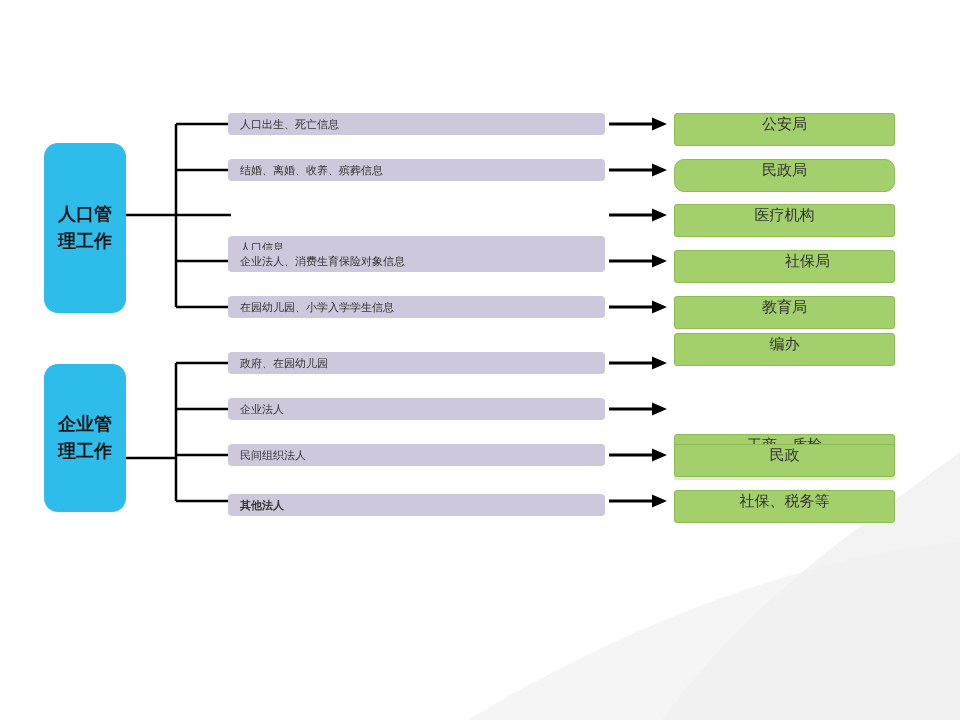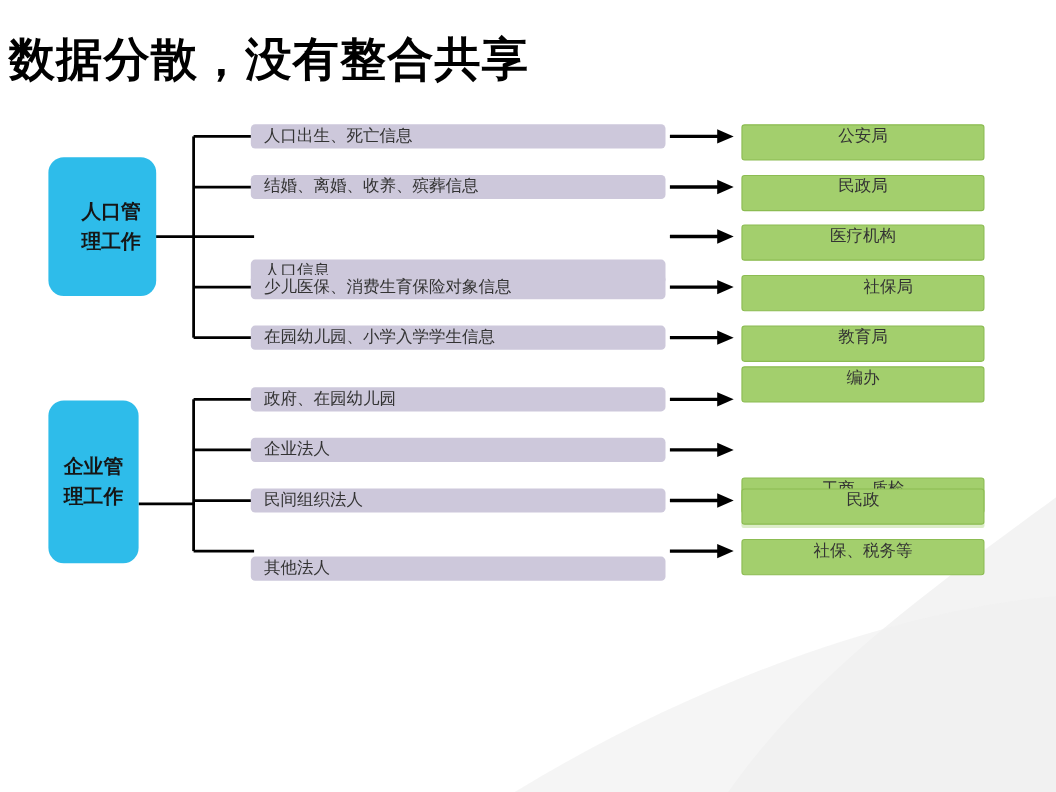--- a/index.html
+++ b/index.html
@@ -16,21 +16,21 @@
   .connector-layer{position:absolute;left:0;top:0;z-index:1;}
   .source-box{
     position:absolute;left:44px;width:82px;z-index:2;
     background:var(--c-source,#2EBCEA);border-radius:14px;
     display:flex;flex-direction:column;justify-content:center;align-items:center;
     font-size:18px;font-weight:700;color:#161616;line-height:27px;
   }
   .item-bar{
     position:absolute;left:228px;width:377px;height:22px;z-index:2;
     background:var(--c-bar,#CDC8DB);border-radius:4px;
-    font-size:15px;color:#333;line-height:22px;padding-left:12px;
+    font-size:11px;color:#333;line-height:22px;padding-left:12px;
     box-sizing:border-box;white-space:nowrap;overflow:hidden;
   }
   .target-box{
     position:absolute;left:674px;width:221px;height:33px;z-index:2;
     background:var(--c-target,#A3CF6D);border:1px solid var(--c-target-border,#8CBC52);
     border-radius:3px;font-size:15px;color:#333;line-height:20px;text-align:center;
     box-sizing:border-box;white-space:nowrap;
   }
   .decor-strip{
     position:absolute;left:674px;top:473px;width:221px;height:7px;z-index:1;
@@ -40,21 +40,20 @@
 </head>
 <body>
 
 <div class="slide" style="--c-source: #2EBCEA; --c-bar: #CDC8DB; --c-target: #A3CF6D; --c-target-border: #8CBC52;">
 
   <svg class="swoosh" width="960" height="720" viewBox="0 0 960 720">
     <path d="M960,452 C858,528 742,606 662,720 L960,720 Z" fill="#F1F1F1" opacity="0.85"></path>
     <path d="M960,542 C804,556 622,626 468,720 L960,720 Z" fill="#EFEFEF" opacity="0.65"></path>
   </svg>
 
-  <div class="title" style="color: rgb(0, 0, 0);">数据分散，没有整合共享</div>
 
   <svg class="connector-layer" width="960" height="720" viewBox="0 0 960 720" id="connector-svg">
       <line x1="126" y1="215" x2="176" y2="215" stroke="#000000" stroke-width="2.5"></line>
       <line x1="176" y1="124" x2="176" y2="307" stroke="#000000" stroke-width="2.5"></line>
       <line x1="176" y1="124" x2="231" y2="124" stroke="#000000" stroke-width="2.5"></line>
       <line x1="609" y1="124" x2="653" y2="124" stroke="#000000" stroke-width="3"></line>
       <polygon points="667,124 652,117.5 652,130.5" fill="#000000"></polygon>
       <line x1="176" y1="170" x2="231" y2="170" stroke="#000000" stroke-width="2.5"></line>
       <line x1="609" y1="170" x2="653" y2="170" stroke="#000000" stroke-width="3"></line>
       <polygon points="667,170 652,163.5 652,176.5" fill="#000000"></polygon>
@@ -76,44 +75,44 @@
       <line x1="609" y1="409" x2="653" y2="409" stroke="#000000" stroke-width="3"></line>
       <polygon points="667,409 652,402.5 652,415.5" fill="#000000"></polygon>
       <line x1="176" y1="455" x2="231" y2="455" stroke="#000000" stroke-width="2.5"></line>
       <line x1="609" y1="455" x2="653" y2="455" stroke="#000000" stroke-width="3"></line>
       <polygon points="667,455 652,448.5 652,461.5" fill="#000000"></polygon>
       <line x1="176" y1="501" x2="231" y2="501" stroke="#000000" stroke-width="2.5"></line>
       <line x1="609" y1="501" x2="653" y2="501" stroke="#000000" stroke-width="3"></line>
       <polygon points="667,501 652,494.5 652,507.5" fill="#000000"></polygon>
     </svg>
 
-  <div class="source-box" style="top: 143px; height: 126px; padding-left: 16px;">
+  <div class="source-box" style="top: 143px; height: 170px;">
     <div>人口管</div>
     <div>理工作</div>
   </div>
   <div class="source-box" style="top: 364px; height: 148px; align-items: center;">
     <div>企业管</div>
     <div>理工作</div>
   </div>
 
   <div class="decor-strip"></div>
 
   <div id="rows">
       <div class="item-bar" style="top: 113px;"><span>人口出生、死亡信息</span></div>
       <div class="target-box" style="top: 113px;"><span>公安局</span></div>
       <div class="item-bar" style="top: 159px;"><span>结婚、离婚、收养、殡葬信息</span></div>
-      <div class="target-box" style="top: 159px;"><span>民政局</span></div>
+      <div class="target-box" style="top: 159px; border-radius: 10px;"><span>民政局</span></div>
       <div class="item-bar" style="top: 212px; margin-top: 24px;"><span>人口信息</span></div>
       <div class="target-box" style="top: 204px;"><span>医疗机构</span></div>
-      <div class="item-bar" style="top: 250px;"><span>少儿医保、消费生育保险对象信息</span></div>
+      <div class="item-bar" style="top: 250px;"><span>企业法人、消费生育保险对象信息</span></div>
       <div class="target-box" style="top: 250px; padding-left: 46px;"><span>社保局</span></div>
       <div class="item-bar" style="top: 296px;"><span>在园幼儿园、小学入学学生信息</span></div>
       <div class="target-box" style="top: 296px;"><span>教育局</span></div>
       <div class="item-bar" style="top: 352px;"><span>政府、在园幼儿园</span></div>
       <div class="target-box" style="top: 333px;"><span>编办</span></div>
       <div class="item-bar" style="top: 398px;"><span>企业法人</span></div>
       <div class="target-box" style="top: 398px; margin-top: 36px;"><span>工商、质检</span></div>
       <div class="item-bar" style="top: 444px;"><span>民间组织法人</span></div>
       <div class="target-box" style="top: 444px;"><span>民政</span></div>
-      <div class="item-bar" style="top: 506px;"><span>其他法人</span></div>
+      <div class="item-bar" style="top: 494px; font-weight: bold;"><span>其他法人</span></div>
       <div class="target-box" style="top: 490px;"><span>社保、税务等</span></div>
     </div>
 </div>
 
 </body></html>

